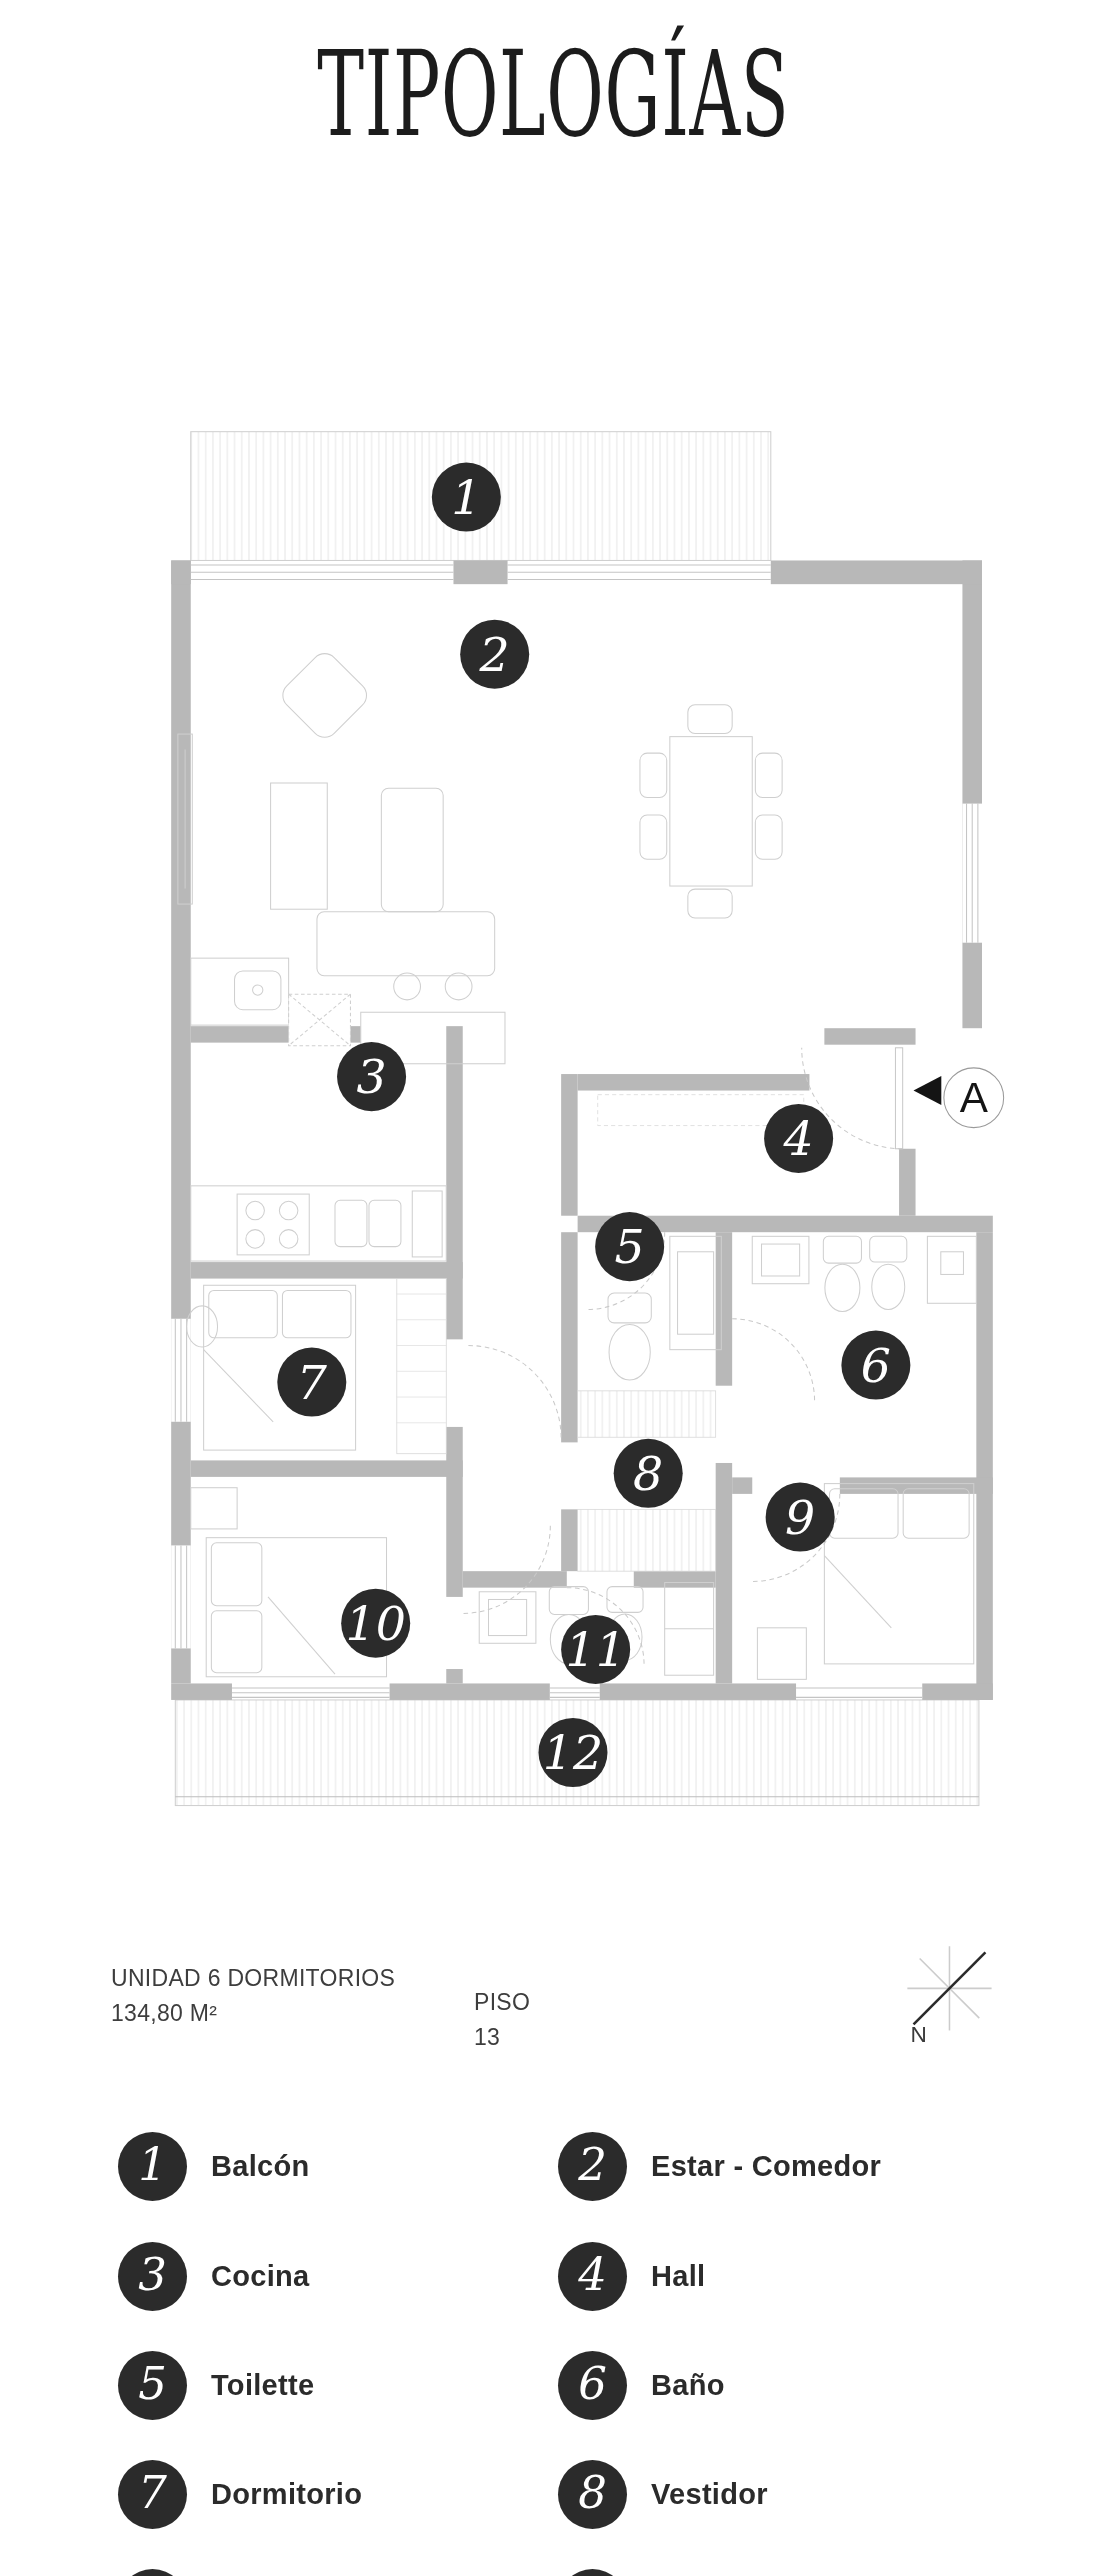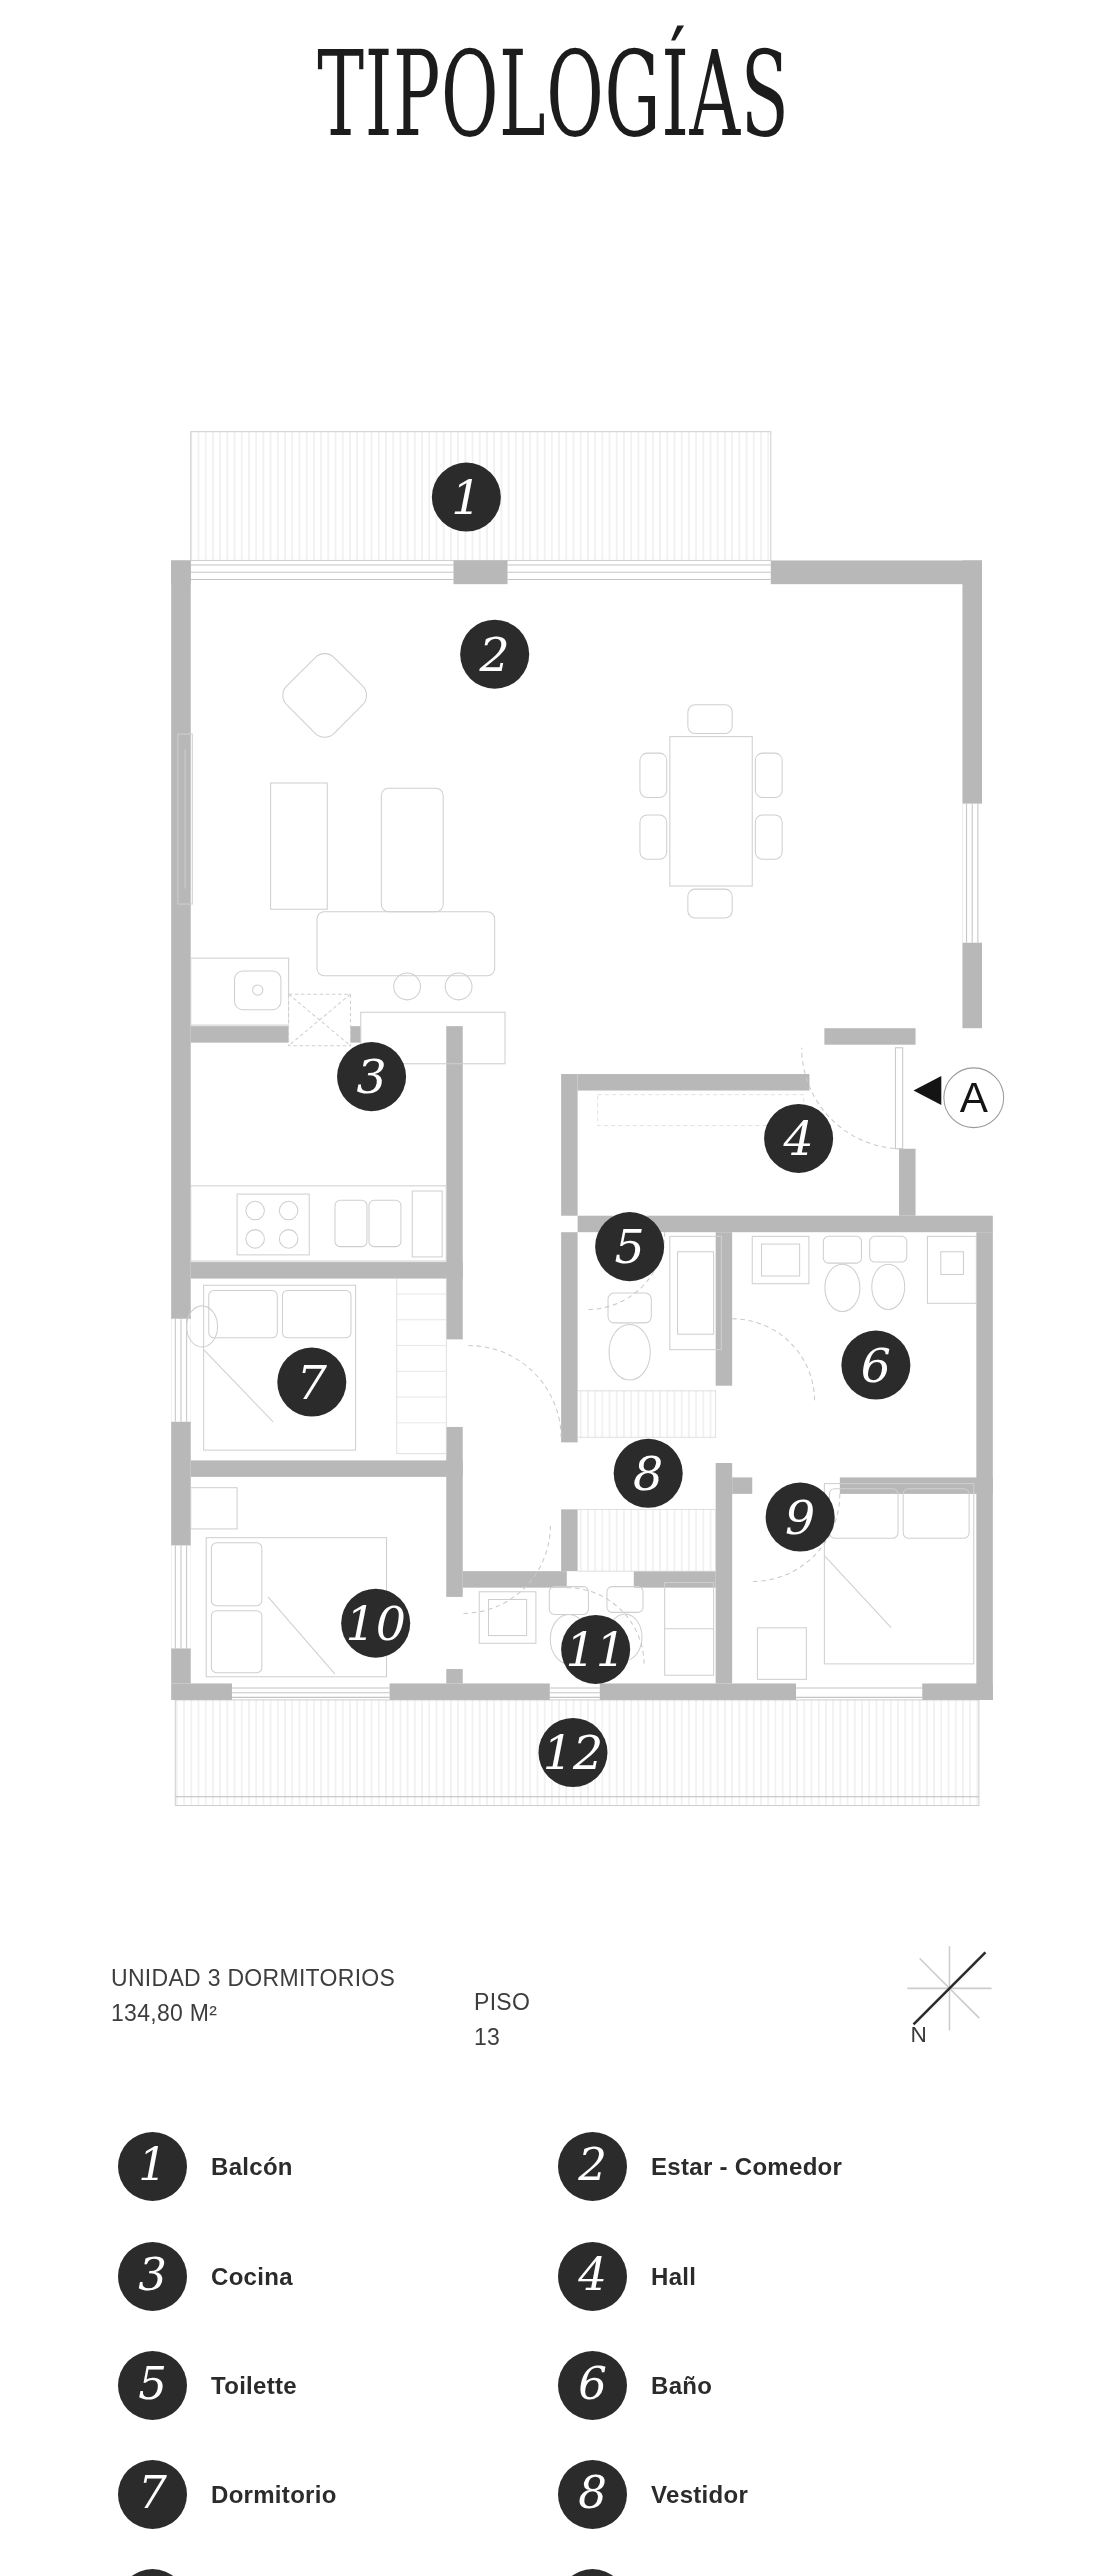--- a/index.html
+++ b/index.html
@@ -25,21 +25,21 @@
   .info-block{position:absolute;color:#3d3d3d;font-size:23px;line-height:35px;letter-spacing:0.3px;}
   #info-unit{left:111px;top:1961px;}
   #info-piso{left:474px;top:1961px;margin-top:24px;}
   
   .legend-item{position:absolute;height:69px;}
   .legend-circle{position:absolute;left:0;top:0;width:69px;height:69px;border-radius:50%;
         background:#2b2b2b;display:flex;align-items:center;justify-content:center;}
   .legend-circle span{font-family:"DejaVu Serif","Liberation Serif",serif;font-style:italic;
         color:#ffffff;font-size:45px;line-height:1;transform:translateY(-2.1px);}
   .legend-label{position:absolute;top:0;height:69px;display:flex;align-items:center;
-        font-weight:700;font-size:24px;color:#2b2b2b;letter-spacing:0.3px;white-space:nowrap;}
+        font-weight:700;font-size:29px;color:#2b2b2b;letter-spacing:0.3px;white-space:nowrap;}
   .col1 .legend-circle{left:0;}
   .col1{left:118px;width:412px;}
   .col2{left:558px;width:412px;}
   .legend-label{left:93px;}
 </style>
 </head>
 <body>
 
 <div id="page">
 
@@ -288,21 +288,21 @@
           </g>
       <g>
             <circle cx="1112" cy="3402" r="67" fill="#2b2b2b"></circle>
             <text class="marker-num" x="1112" y="3434">12</text>
           </g>
     </g>
   </svg>
   </div>
 
   <div id="info-unit" class="info-block">
-    <div>UNIDAD 3 DORMITORIOS</div>
+    <div>UNIDAD 6 DORMITORIOS</div>
     <div>134,80 M²</div>
   </div>
   <div id="info-piso" class="info-block">
     <div>PISO</div>
     <div>13</div>
   </div>
 
   <svg width="113" height="113" viewBox="0 0 220 220" style="position:absolute;left:894px;top:1937px;">
     <g stroke="#cccccc" stroke-width="3">
       <line x1="108" y1="18" x2="108" y2="182"></line>

